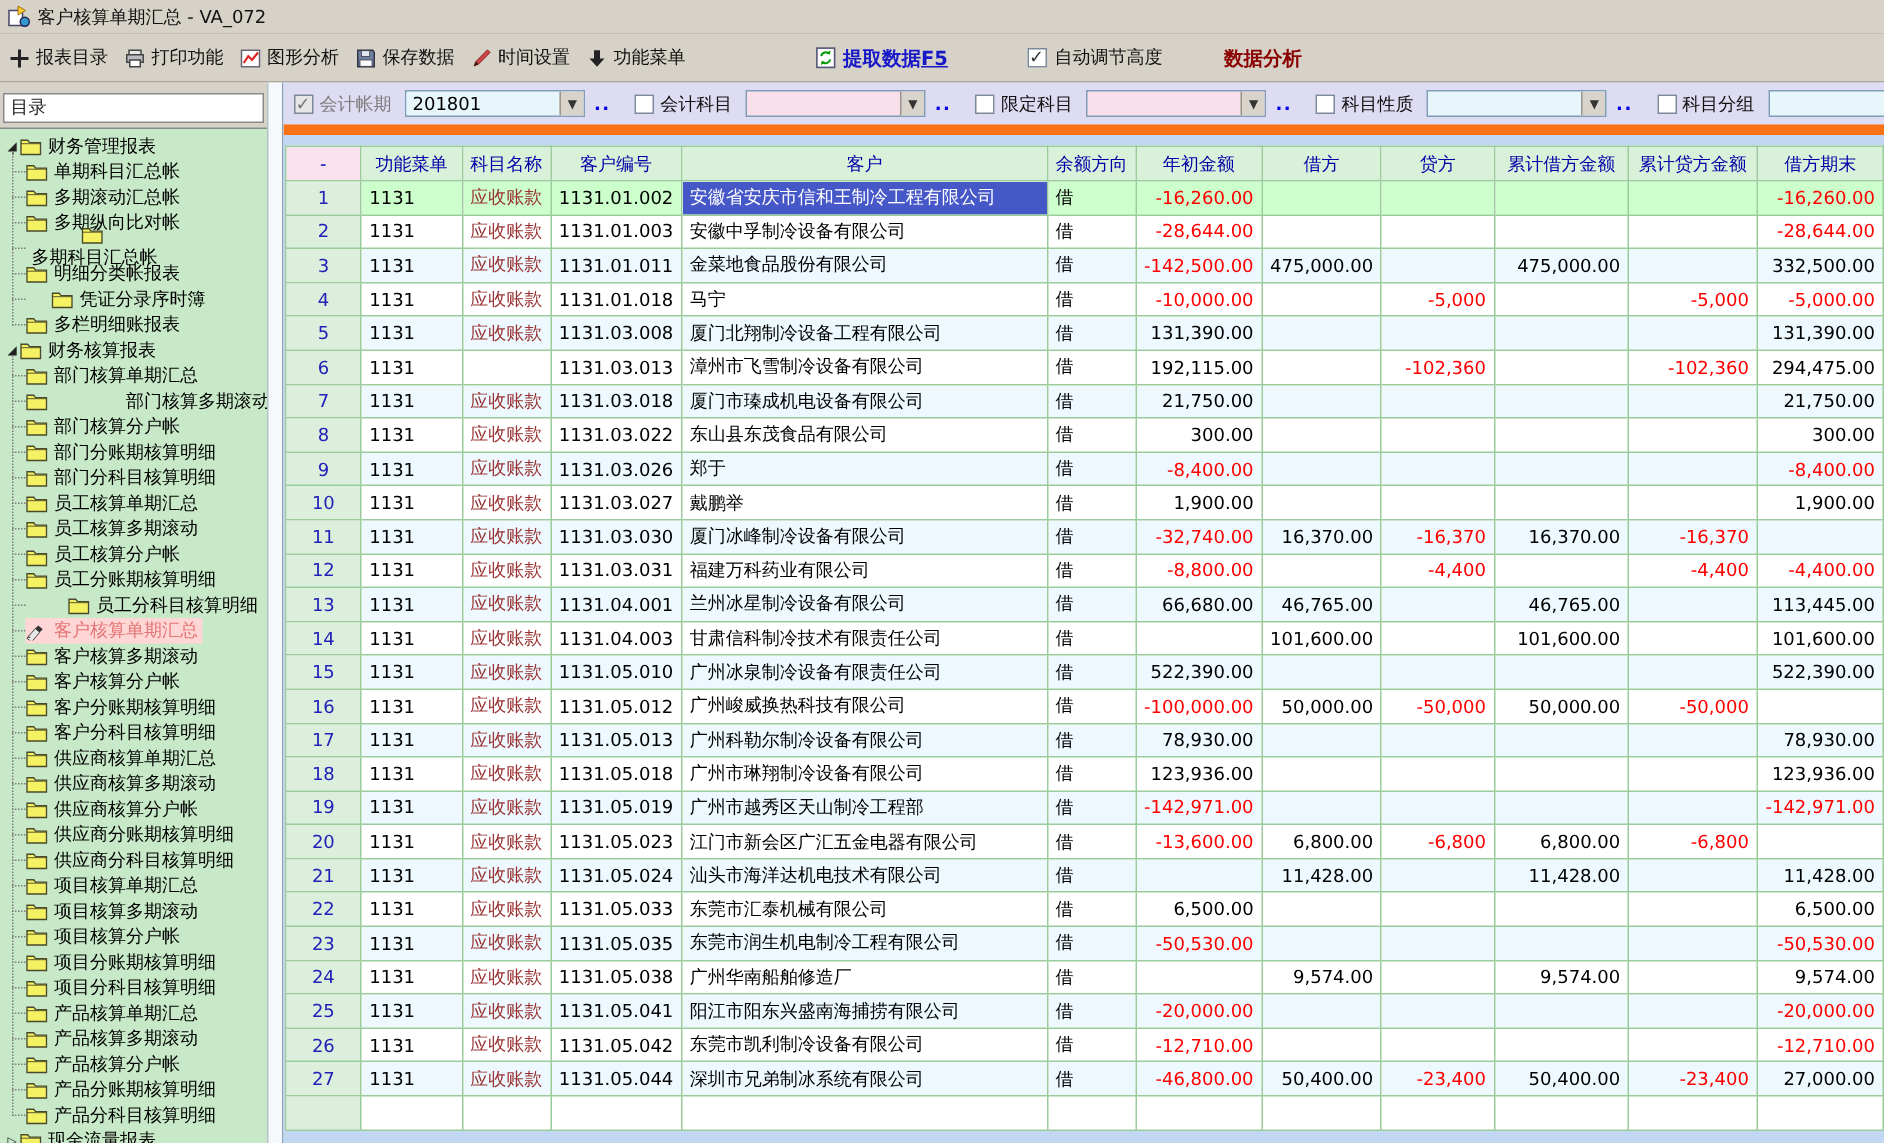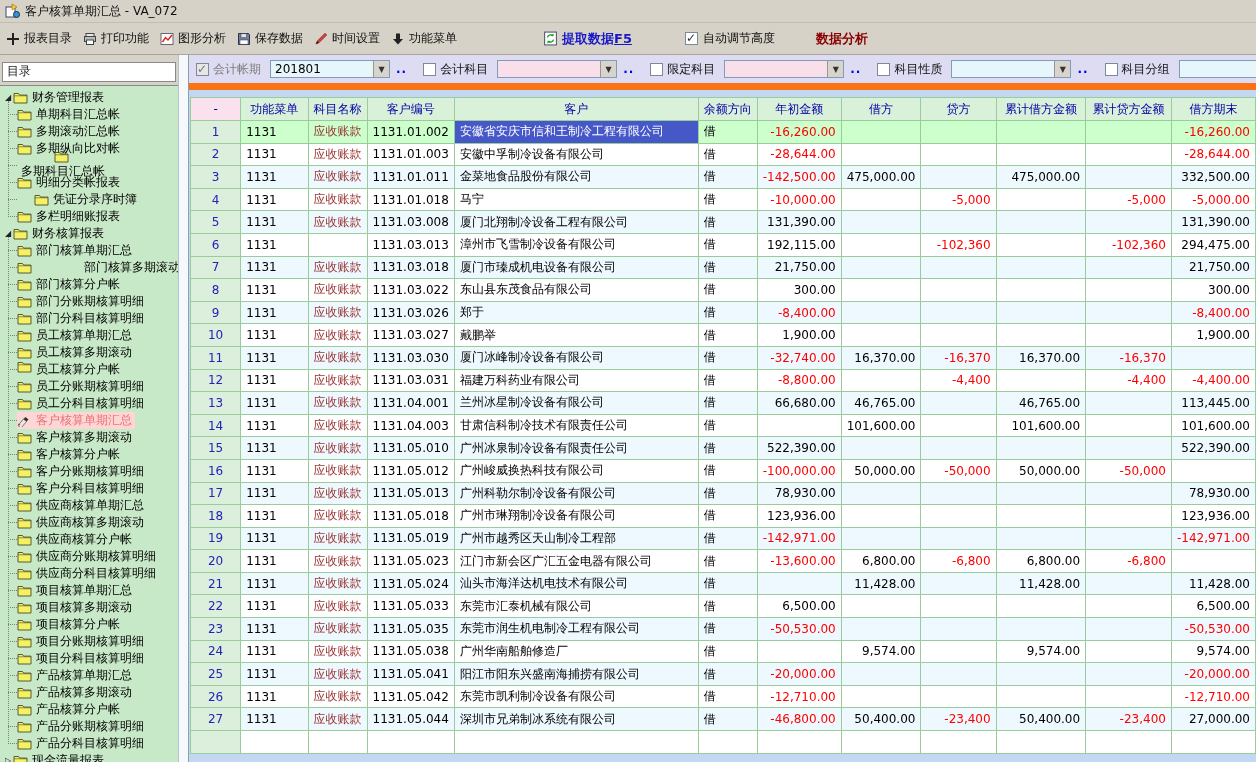--- a/index.html
+++ b/index.html
@@ -379,21 +379,21 @@
                 <svg width="15" height="12" viewBox="0 0 15 12">
                   <path d="M1 1.5h4.5l1.2 1.6H14V11H1z" fill="#f4f162" stroke="#4a4a2a" stroke-width="0.9"></path>
                   <path d="M1 3.8h13" stroke="#4a4a2a" stroke-width="0.6"></path>
                 </svg>
               </span>
               <span class="tree-label">员工核算多期滚动</span>
             </span>
           </div>
           <div class="tree-row child-row">
             <span class="conn"></span>
-            <span style="display: flex; align-items: flex-start;">
+            <span style="display: flex; align-items: flex-end;">
               <span class="tree-icon">
                 <svg width="15" height="12" viewBox="0 0 15 12">
                   <path d="M1 1.5h4.5l1.2 1.6H14V11H1z" fill="#f4f162" stroke="#4a4a2a" stroke-width="0.9"></path>
                   <path d="M1 3.8h13" stroke="#4a4a2a" stroke-width="0.6"></path>
                 </svg>
               </span>
               <span class="tree-label">员工核算分户帐</span>
             </span>
           </div>
           <div class="tree-row child-row">
@@ -403,21 +403,21 @@
                 <svg width="15" height="12" viewBox="0 0 15 12">
                   <path d="M1 1.5h4.5l1.2 1.6H14V11H1z" fill="#f4f162" stroke="#4a4a2a" stroke-width="0.9"></path>
                   <path d="M1 3.8h13" stroke="#4a4a2a" stroke-width="0.6"></path>
                 </svg>
               </span>
               <span class="tree-label">员工分账期核算明细</span>
             </span>
           </div>
           <div class="tree-row child-row">
             <span class="conn"></span>
-            <span style="display: flex; align-items: center;">
+            <span style="display: flex; align-items: center; margin-left: 28px;">
               <span class="tree-icon">
                 <svg width="15" height="12" viewBox="0 0 15 12">
                   <path d="M1 1.5h4.5l1.2 1.6H14V11H1z" fill="#f4f162" stroke="#4a4a2a" stroke-width="0.9"></path>
                   <path d="M1 3.8h13" stroke="#4a4a2a" stroke-width="0.6"></path>
                 </svg>
               </span>
               <span class="tree-label">员工分科目核算明细</span>
             </span>
           </div>
           <div class="tree-row child-row">

